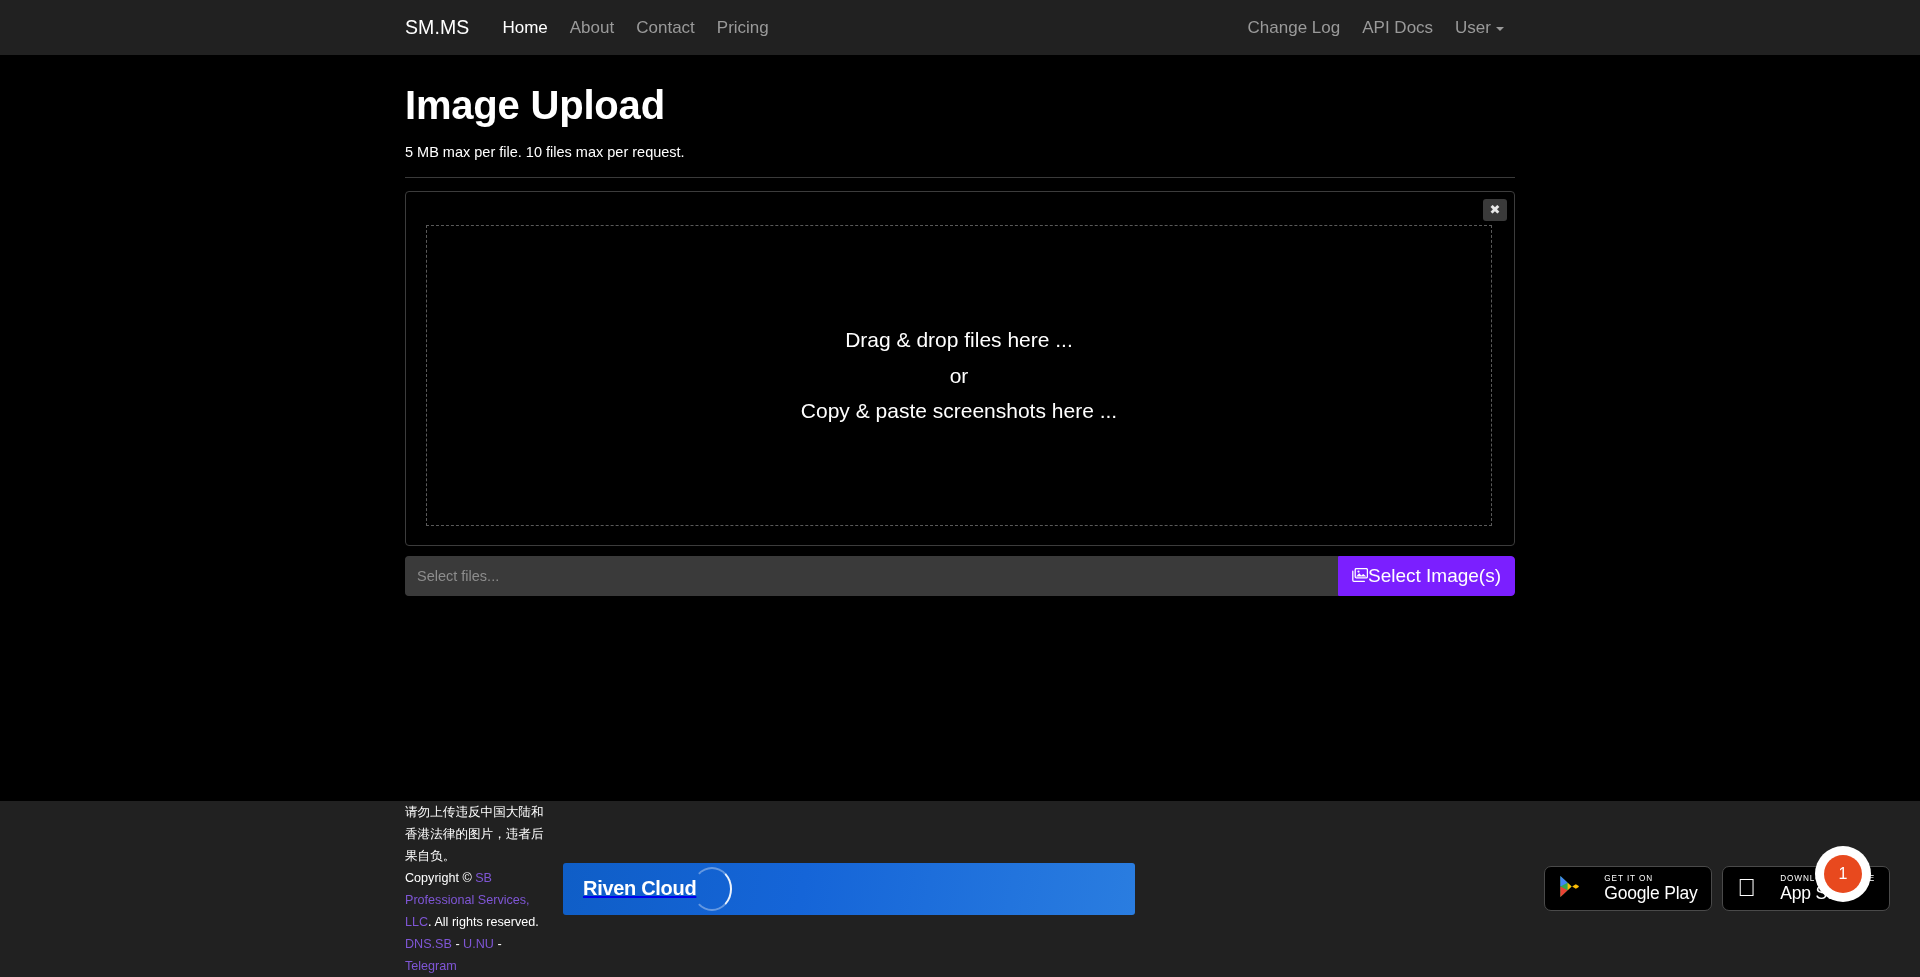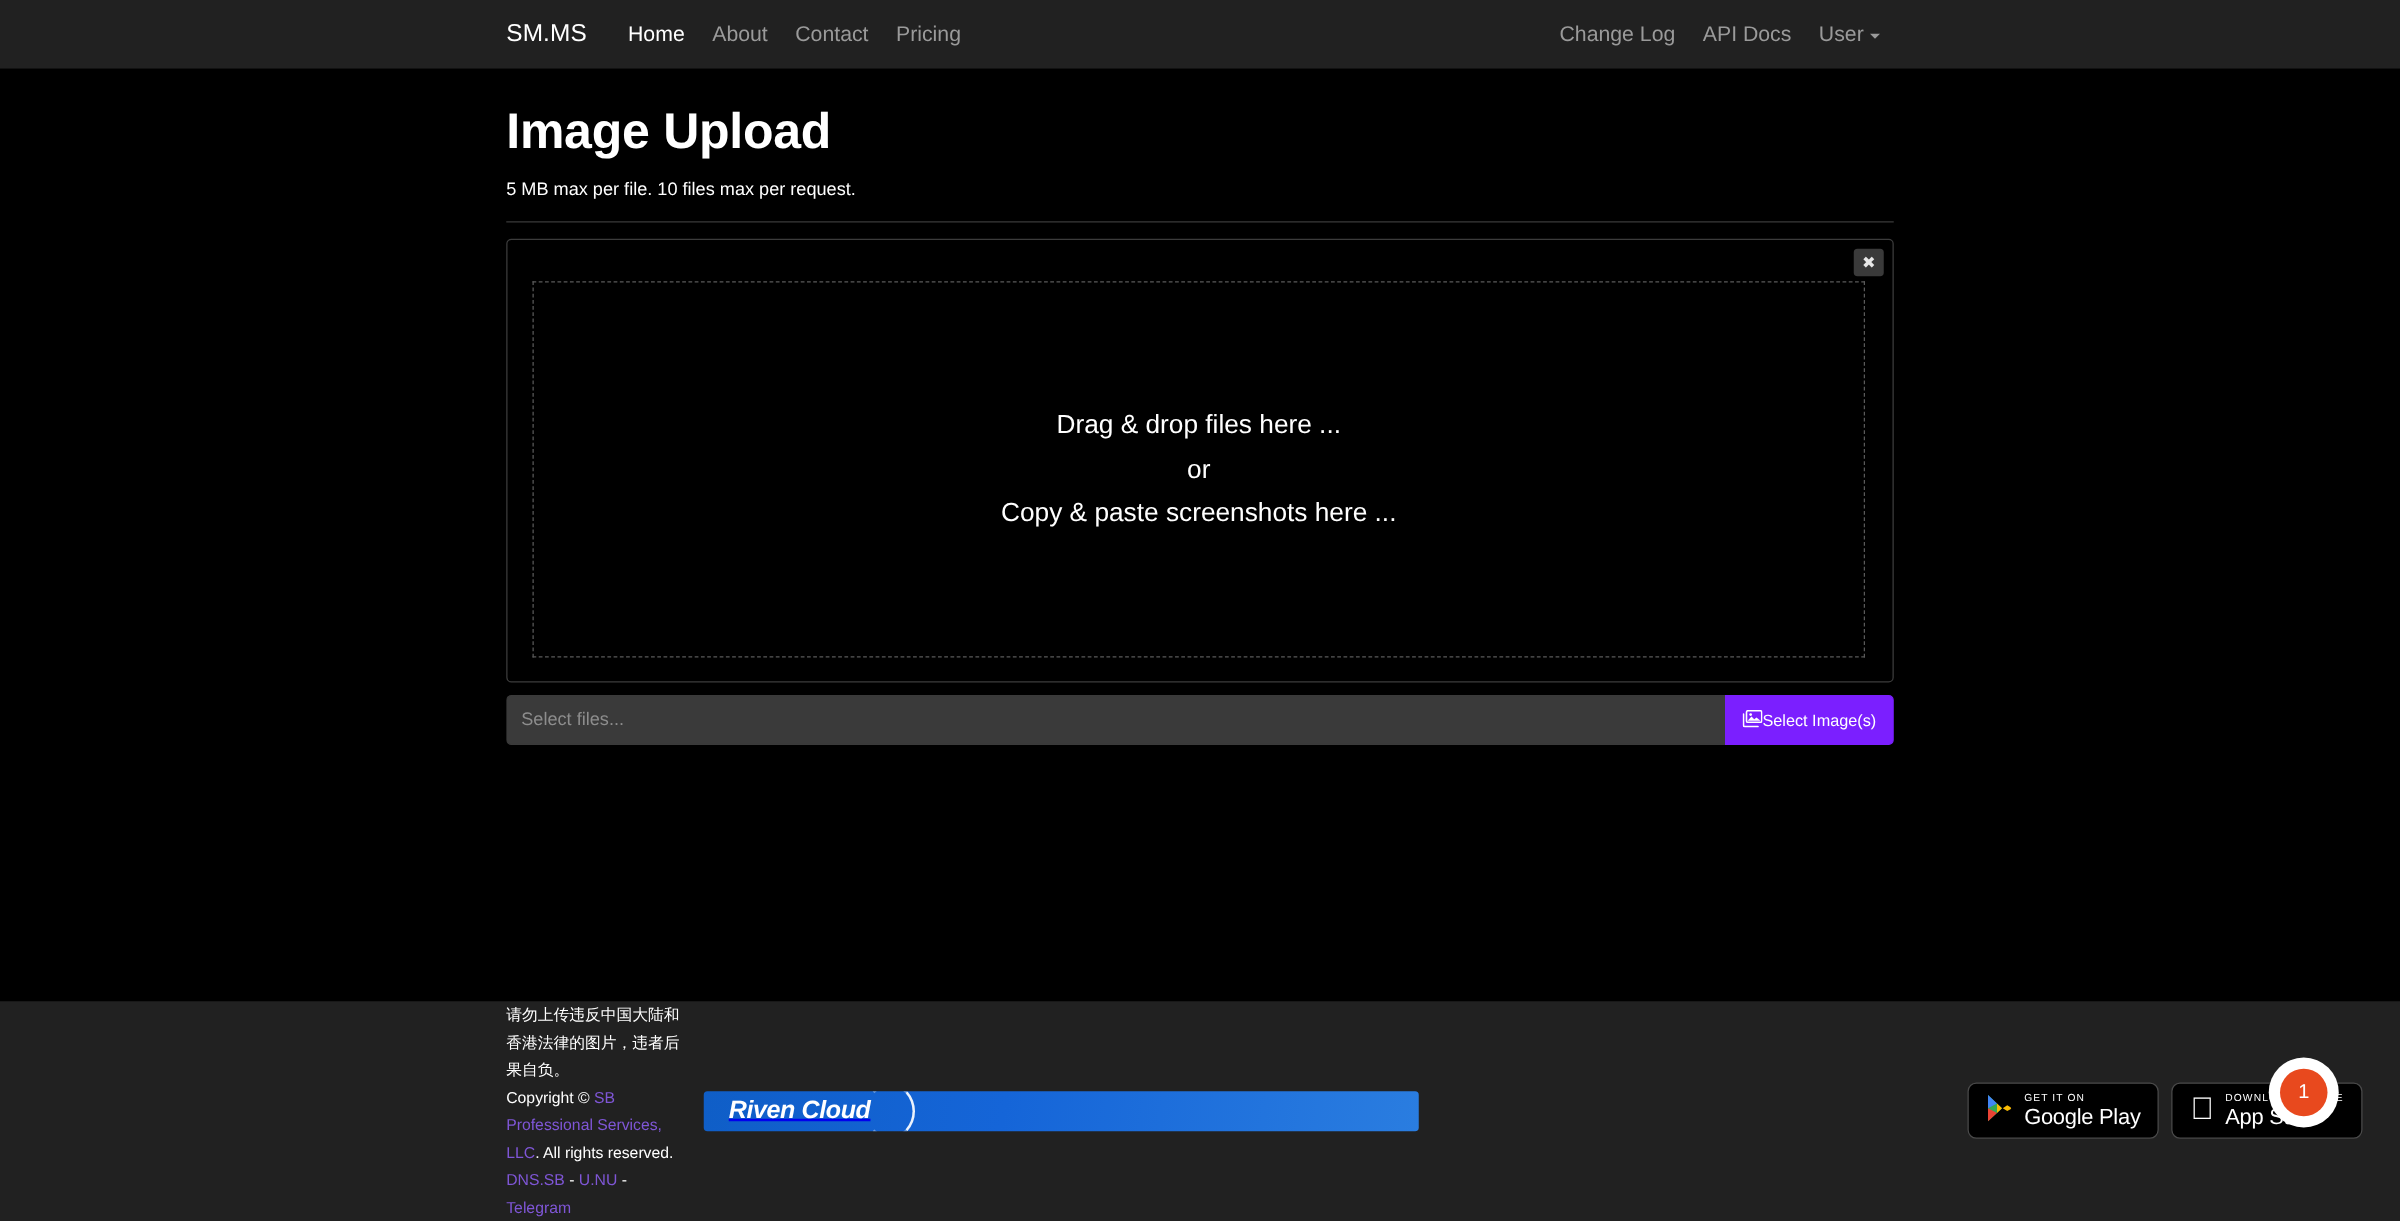--- a/index.html
+++ b/index.html
@@ -170,21 +170,21 @@
     outline: none;
     font-family: "Liberation Sans", sans-serif;
   }
   .file-display::placeholder { color: #8d8d8d; }
   .select-btn {
     flex: 0 0 auto;
     background: #7b1fff;
     border: 1px solid #7b1fff;
     border-radius: 0 4px 4px 0;
     color: #ffffff;
-    font-size: 13px;
+    font-size: 19px;
     padding: 0 13px;
     display: flex;
     align-items: center;
     gap: 0;
     cursor: pointer;
     font-family: "Liberation Sans", sans-serif;
     white-space: nowrap;
   }
   .img-icon { display: block; }
 
@@ -215,30 +215,29 @@
   .footer-copy { color: #ffffff; display: block; }
   .footer-link {
     color: #7f56d6;
     text-decoration: none;
   }
   .footer-mid {
     flex: 0 0 572px;
     margin-left: 8px;
   }
   .riven-banner {
-    height: 32px;
+    height: 52px;
     width: 572px;
     border-radius: 3px;
     background: linear-gradient(100deg, #0f5ec7 0%, #1565d8 42%, #2a7de0 100%);
     display: flex;
     align-items: center;
     padding-left: 20px;
     position: relative;
     overflow: hidden;
-    font-style: italic;
   }
   .riven-text {
     color: #ffffff;
     font-size: 20px;
     font-weight: bold;
     letter-spacing: -0.3px;
     position: relative;
     z-index: 2;
   }
   .riven-arc {
@@ -263,21 +262,21 @@
     padding-right: 30px;
     position: relative;
   }
   .store-badge {
     height: 45px;
     background: #000000;
     border: 1px solid #4a4a4a;
     border-radius: 7px;
     display: flex;
     align-items: center;
-    gap: 9px;
+    gap: 24px;
     padding: 0 14px;
     text-decoration: none;
   }
   .badge-text { display: flex; flex-direction: column; line-height: 1; }
   .badge-small {
     color: #ffffff;
     font-size: 8.2px;
     letter-spacing: .9px;
     text-transform: uppercase;
     margin-bottom: 2px;

